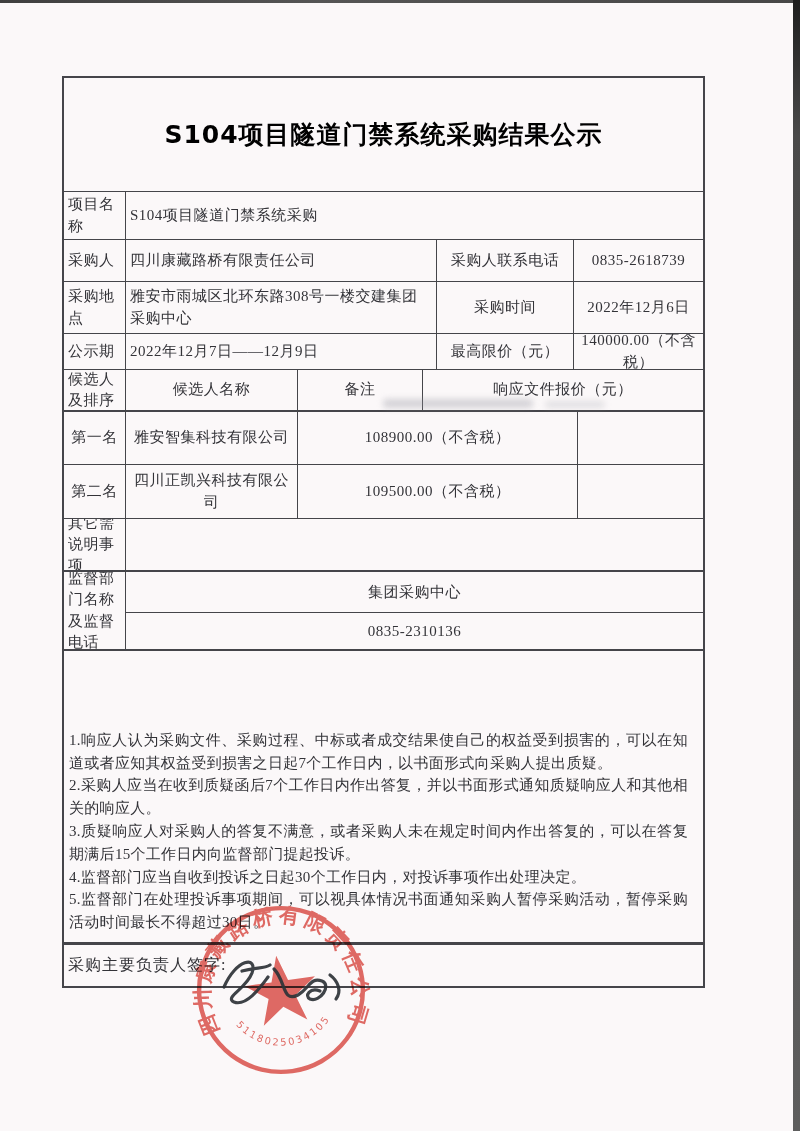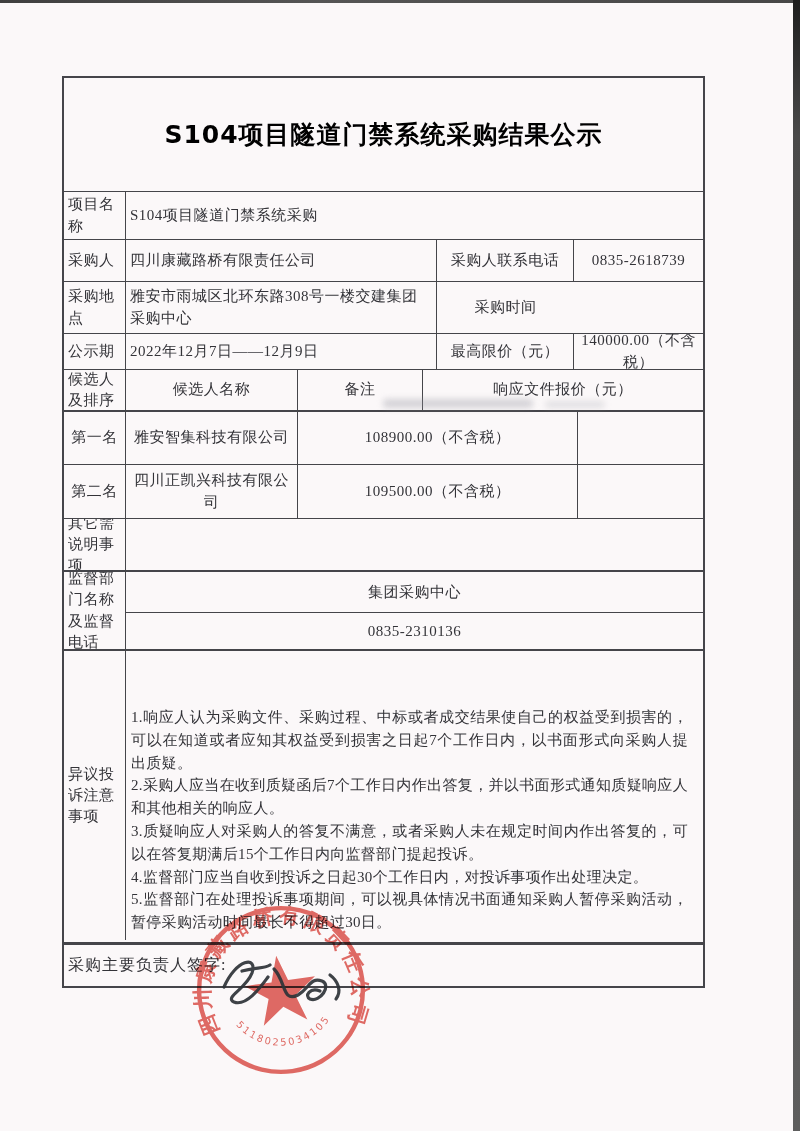--- a/index.html
+++ b/index.html
@@ -104,20 +104,21 @@
       <div class="cell w-label">采购人</div>
       <div class="cell w-b1">四川康藏路桥有限责任公司</div>
       <div class="cell w-c1 c-center">采购人联系电话</div>
       <div class="cell w-d1 c-center">0835-2618739</div>
     </div>
 
     <div class="row r-location">
       <div class="cell w-label">采购地点</div>
       <div class="cell w-b1">雅安市雨城区北环东路308号一楼交建集团采购中心</div>
       <div class="cell w-c1 c-center">采购时间</div>
+      <div class="cell w-d1 c-center">2022年12月6日</div>
     </div>
 
     <div class="row r-period">
       <div class="cell w-label">公示期</div>
       <div class="cell w-b1">2022年12月7日——12月9日</div>
       <div class="cell w-c1 c-center">最高限价（元）</div>
       <div class="cell w-d1 c-center">140000.00（不含税）</div>
     </div>
 
     <div class="row r-chead">
@@ -148,21 +149,20 @@
 
     <div class="row r-super">
       <div class="cell w-label">监督部门名称及监督电话</div>
       <div class="super-content">
         <div class="super-sub top">集团采购中心</div>
         <div class="super-sub bottom">0835-2310136</div>
       </div>
     </div>
 
     <div class="row r-objection">
-      <div class="cell w-label">异议投诉注意事项</div>
       <div class="objection-content">
         <ul class="objection-list">
           <li>1.响应人认为采购文件、采购过程、中标或者成交结果使自己的权益受到损害的，可以在知道或者应知其权益受到损害之日起7个工作日内，以书面形式向采购人提出质疑。</li>
           <li>2.采购人应当在收到质疑函后7个工作日内作出答复，并以书面形式通知质疑响应人和其他相关的响应人。</li>
           <li>3.质疑响应人对采购人的答复不满意，或者采购人未在规定时间内作出答复的，可以在答复期满后15个工作日内向监督部门提起投诉。</li>
           <li>4.监督部门应当自收到投诉之日起30个工作日内，对投诉事项作出处理决定。</li>
           <li>5.监督部门在处理投诉事项期间，可以视具体情况书面通知采购人暂停采购活动，暂停采购活动时间最长不得超过30日。</li>
         </ul>
       </div>
     </div>

